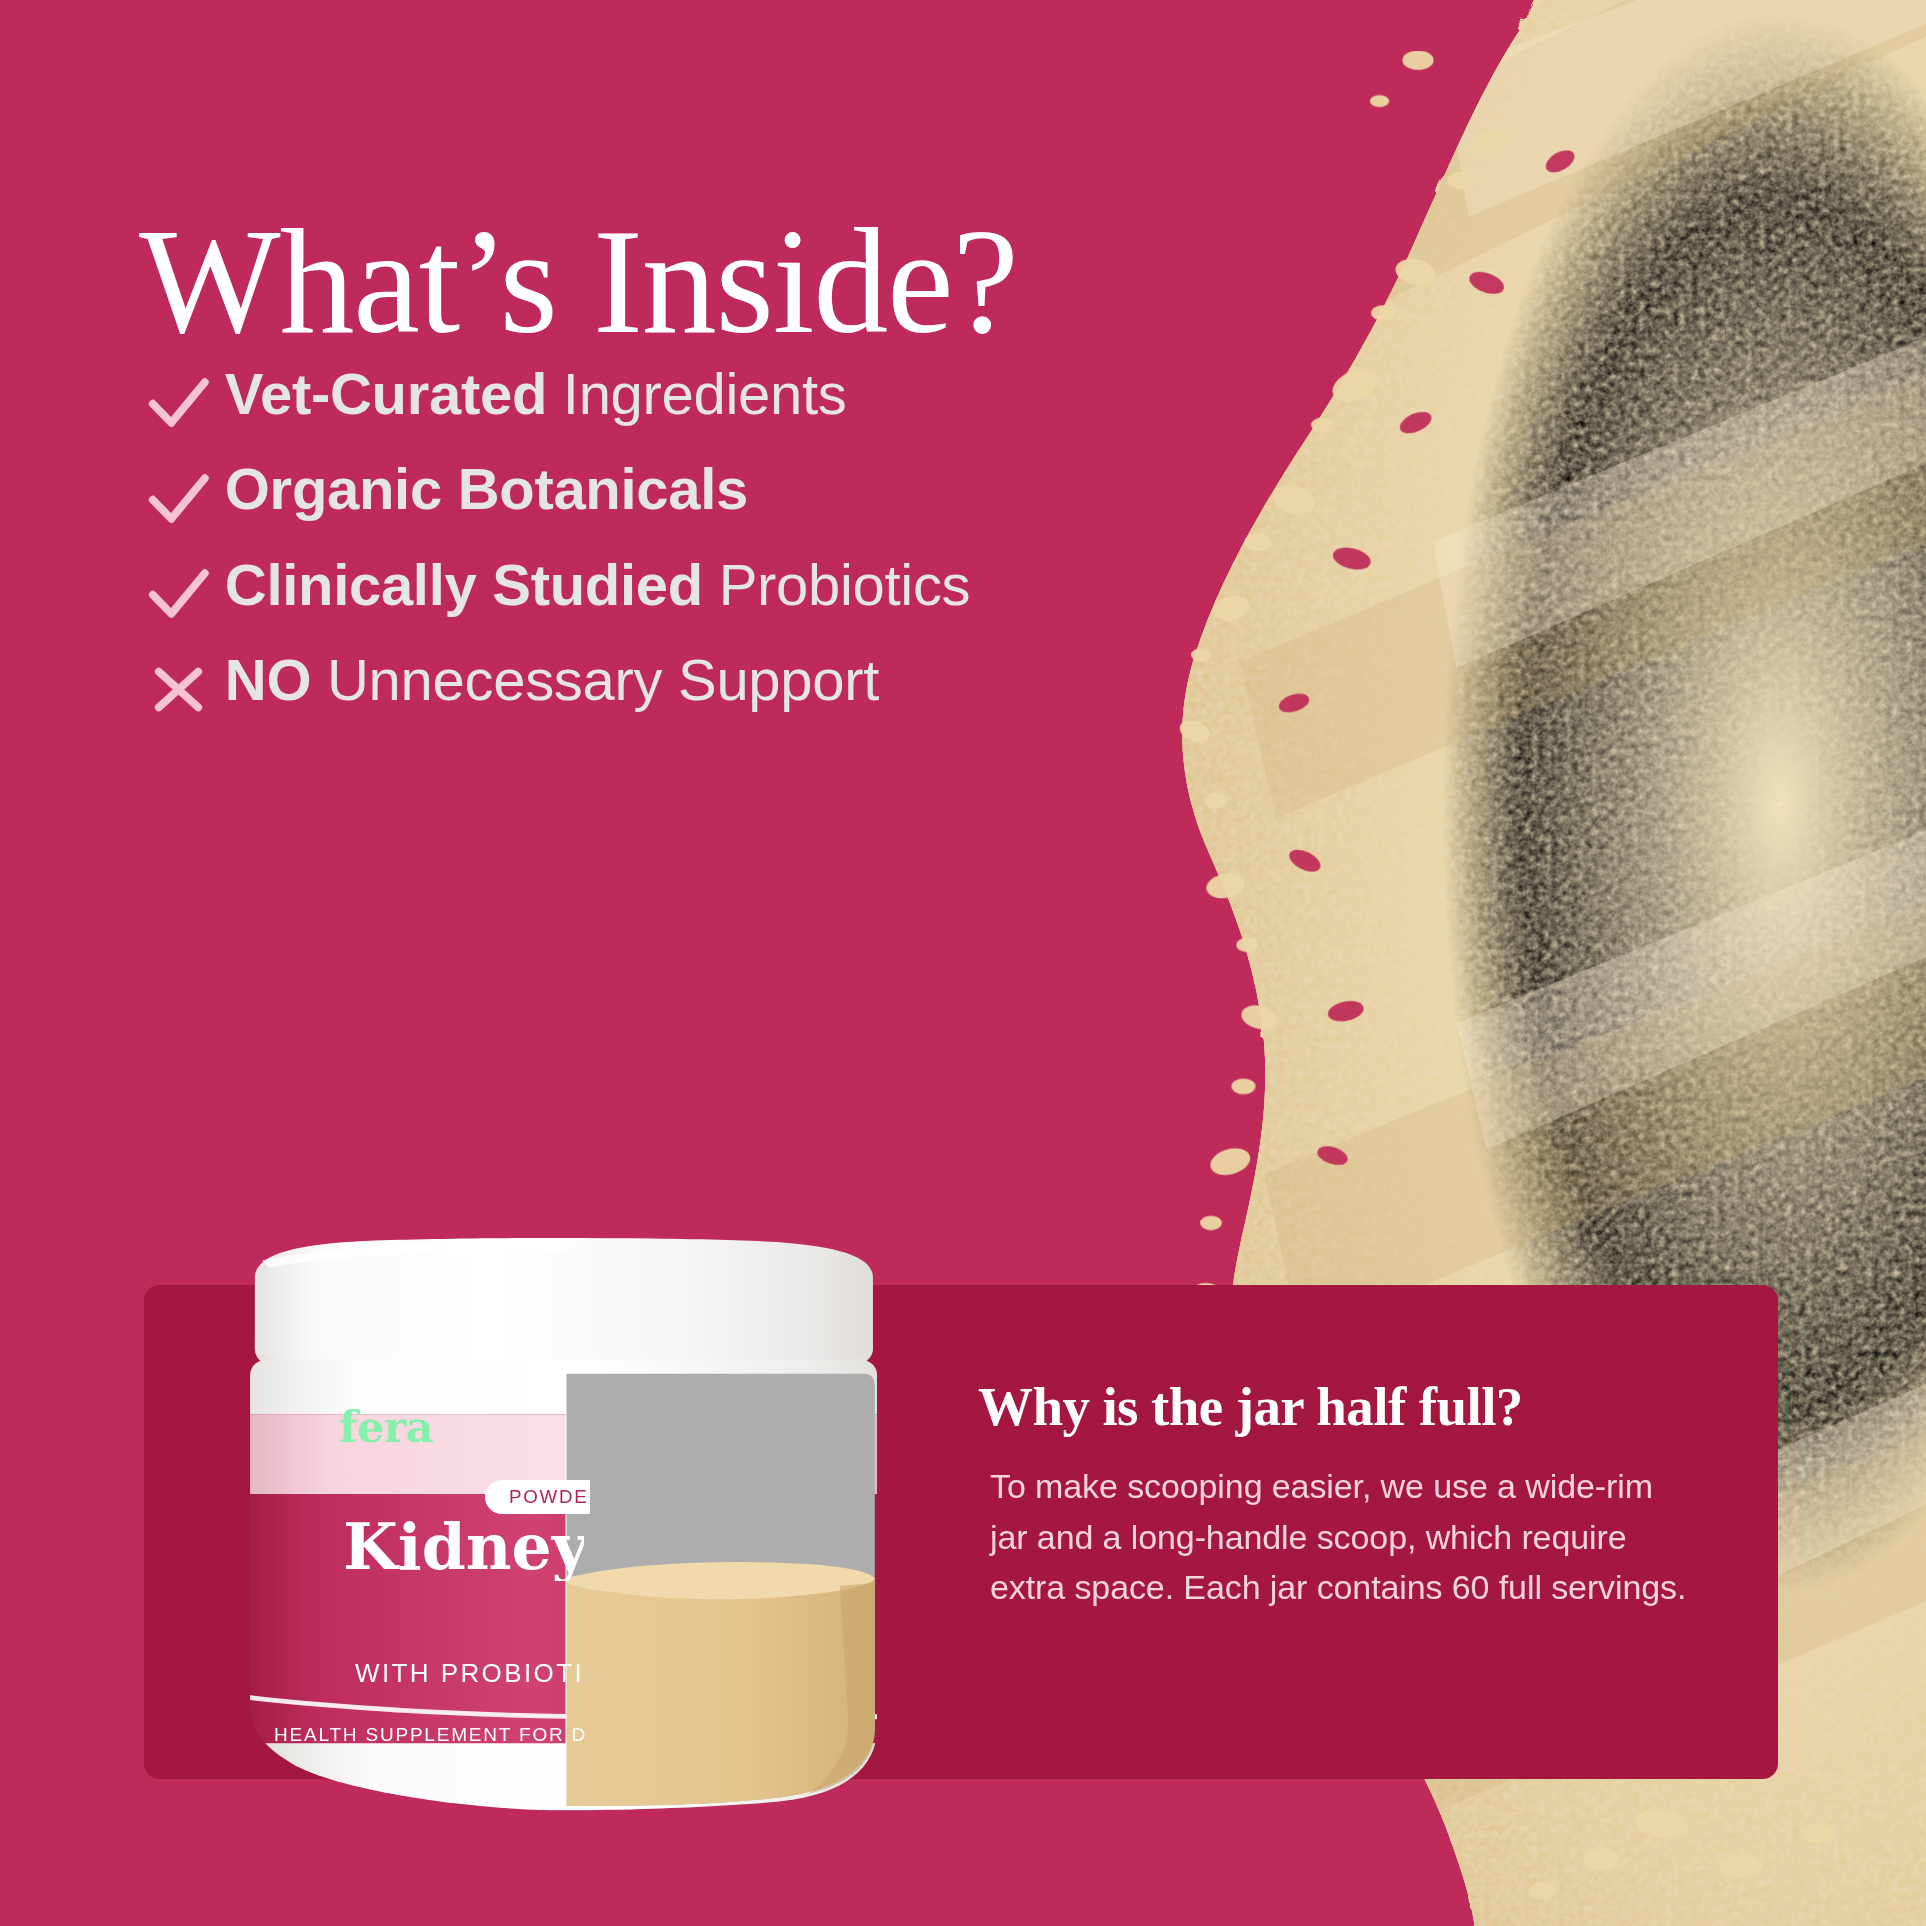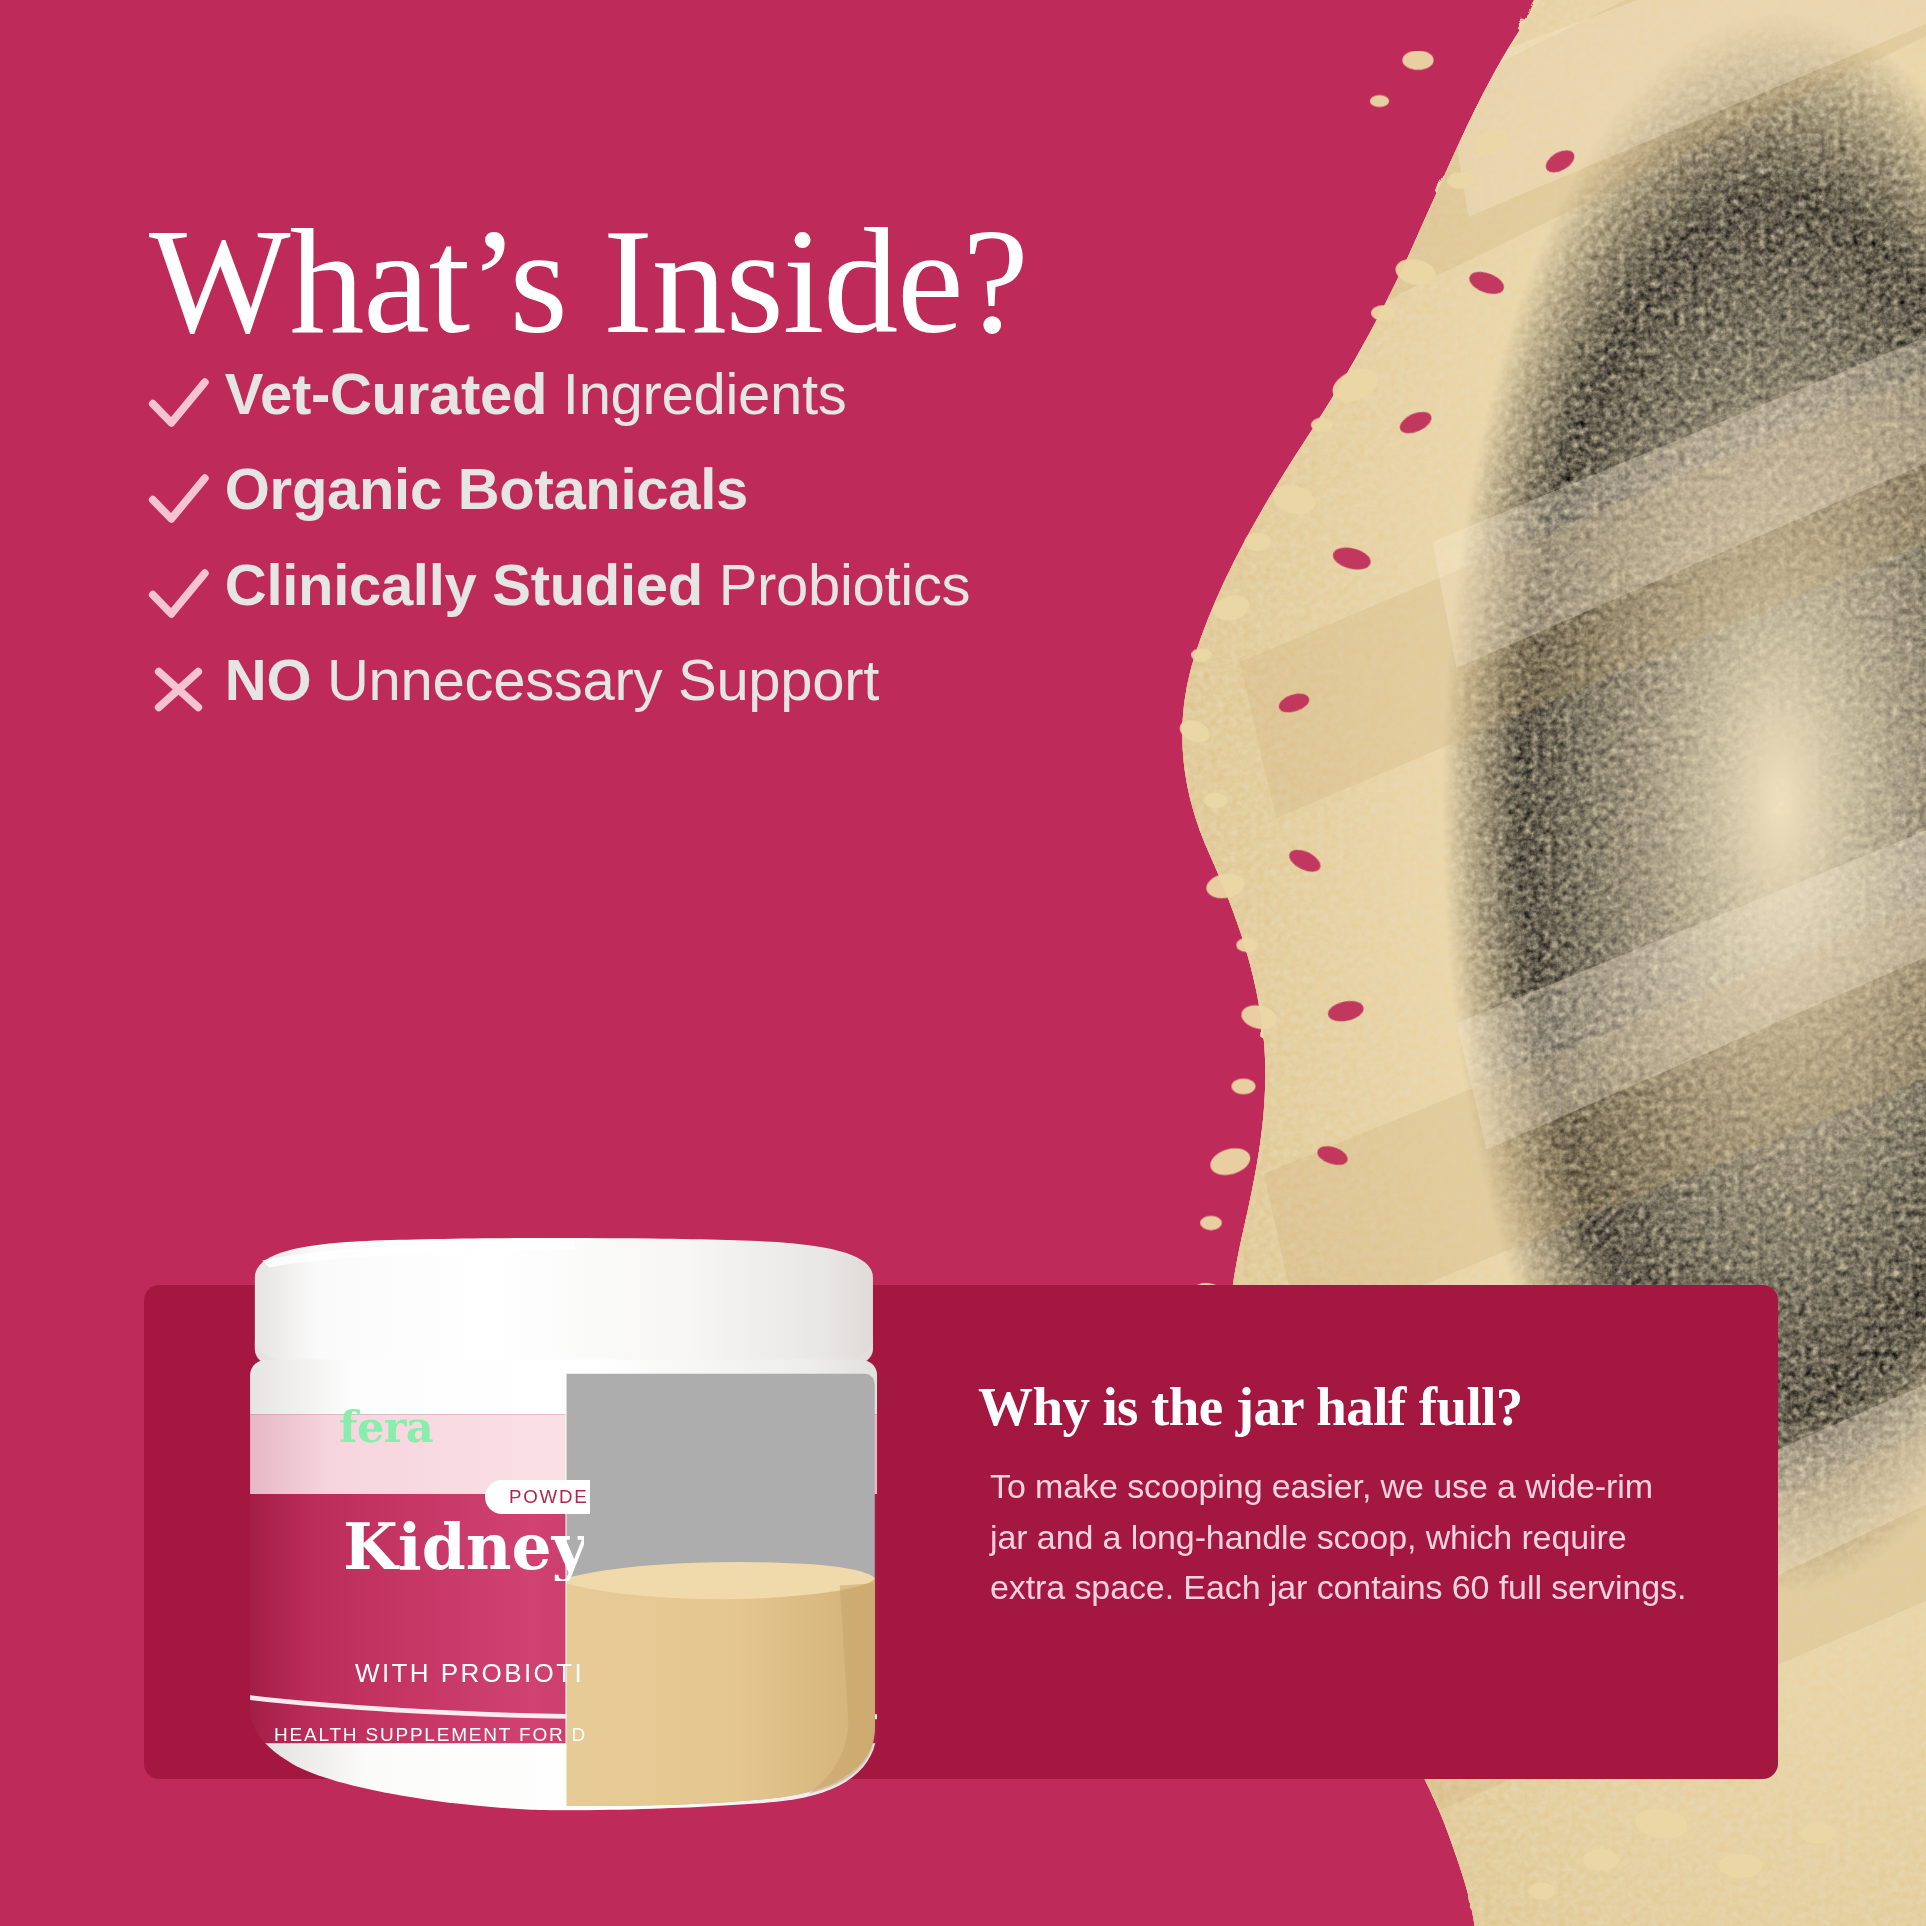--- a/index.html
+++ b/index.html
@@ -20,21 +20,21 @@
   #powder-layer {
     position: absolute;
     inset: 0;
     pointer-events: none;
   }
   .powder-svg { position: absolute; inset: 0; width: 1926px; height: 1926px; }
 
   
   #headline {
     position: absolute;
-    left: 149px;
+    left: 139px;
     top: 102px;
     width: 1264px;
     font-family: "Liberation Serif", "DejaVu Serif", serif;
     font-size: 150px;
     line-height: 1.05;
     color: #ffffff;
     letter-spacing: -1.2px;
     font-weight: 400;
   }
 

